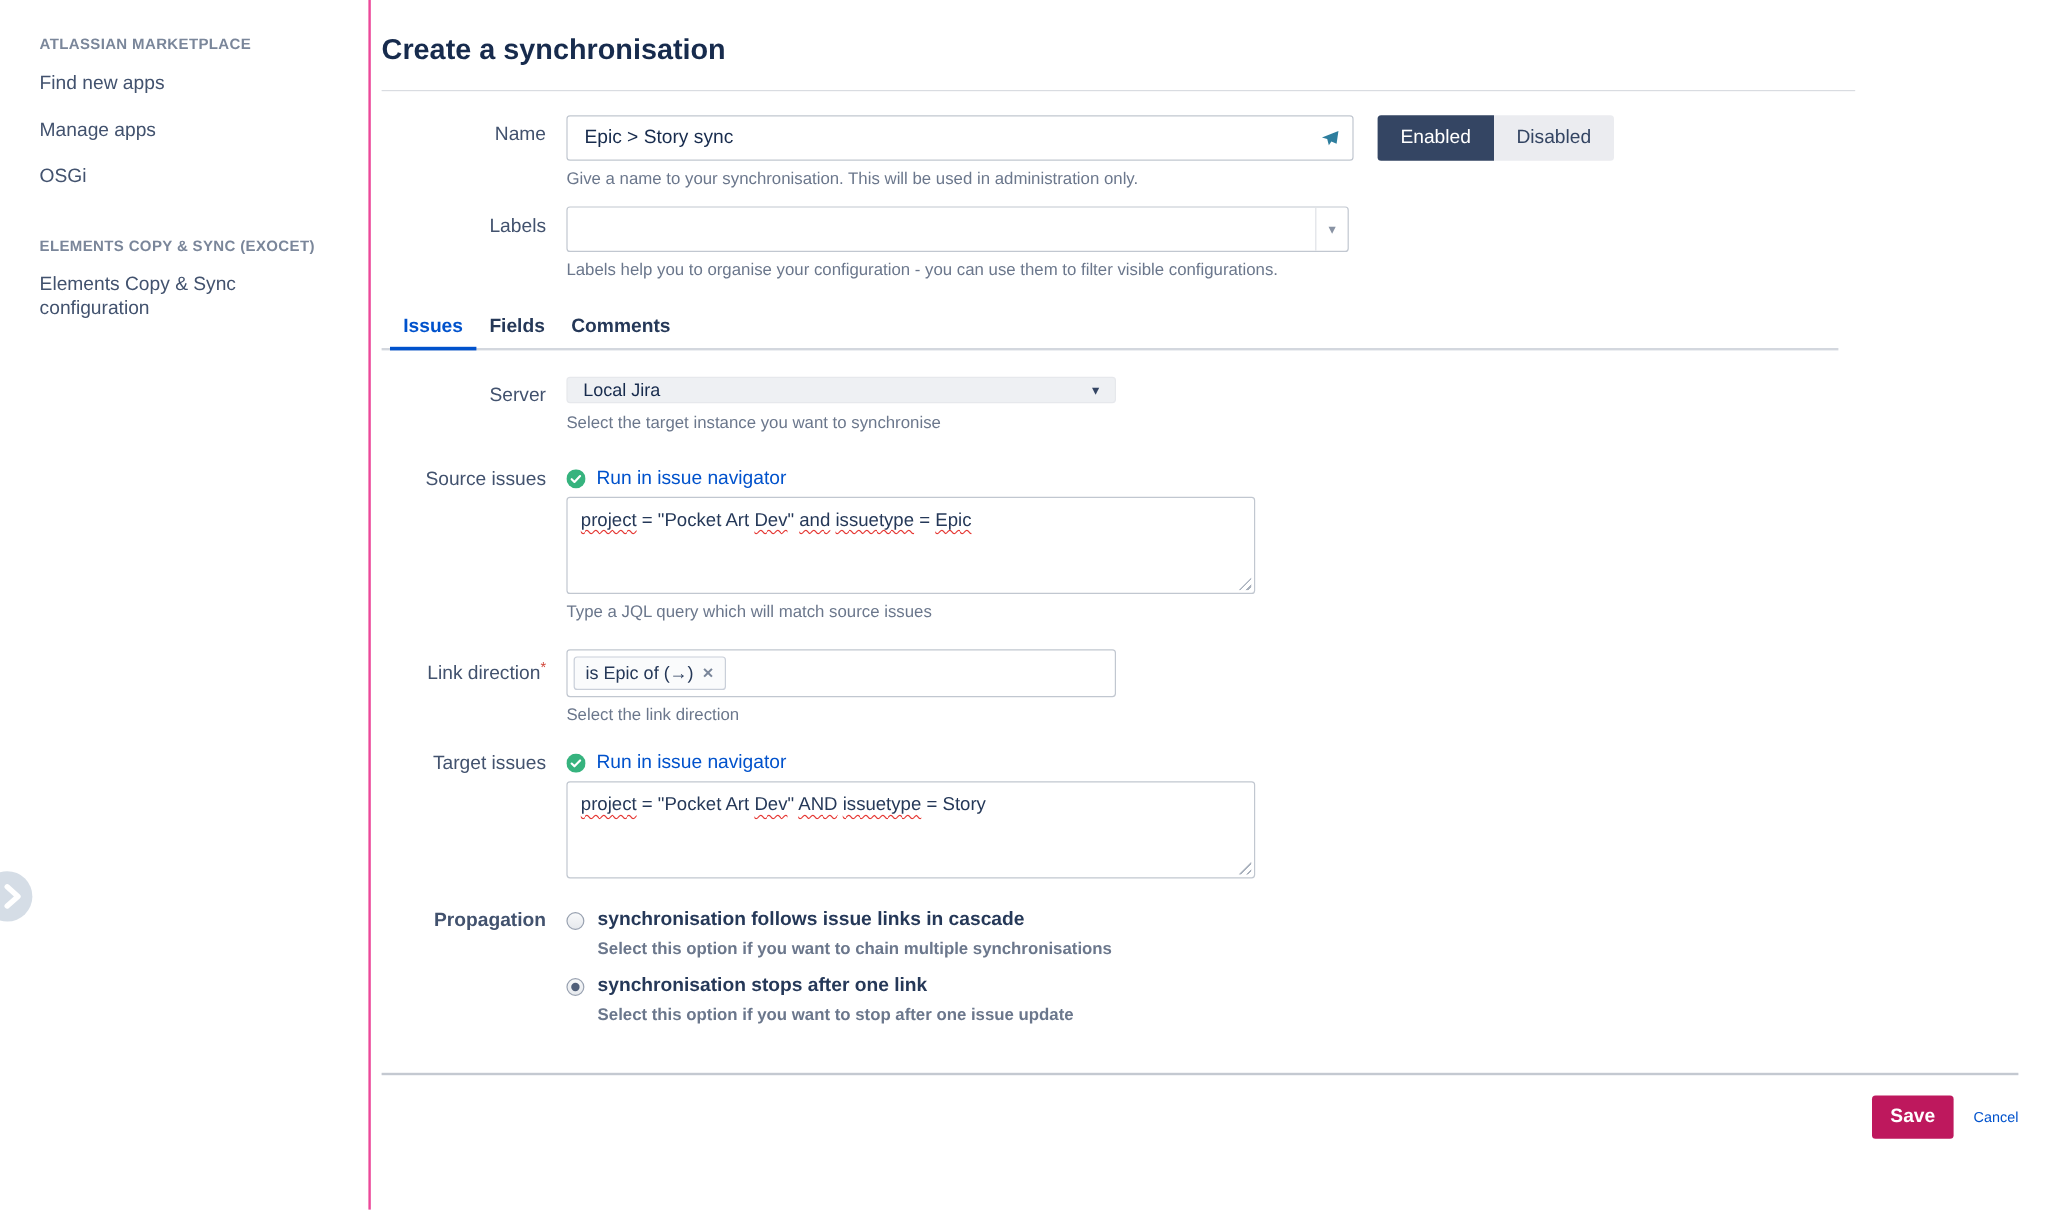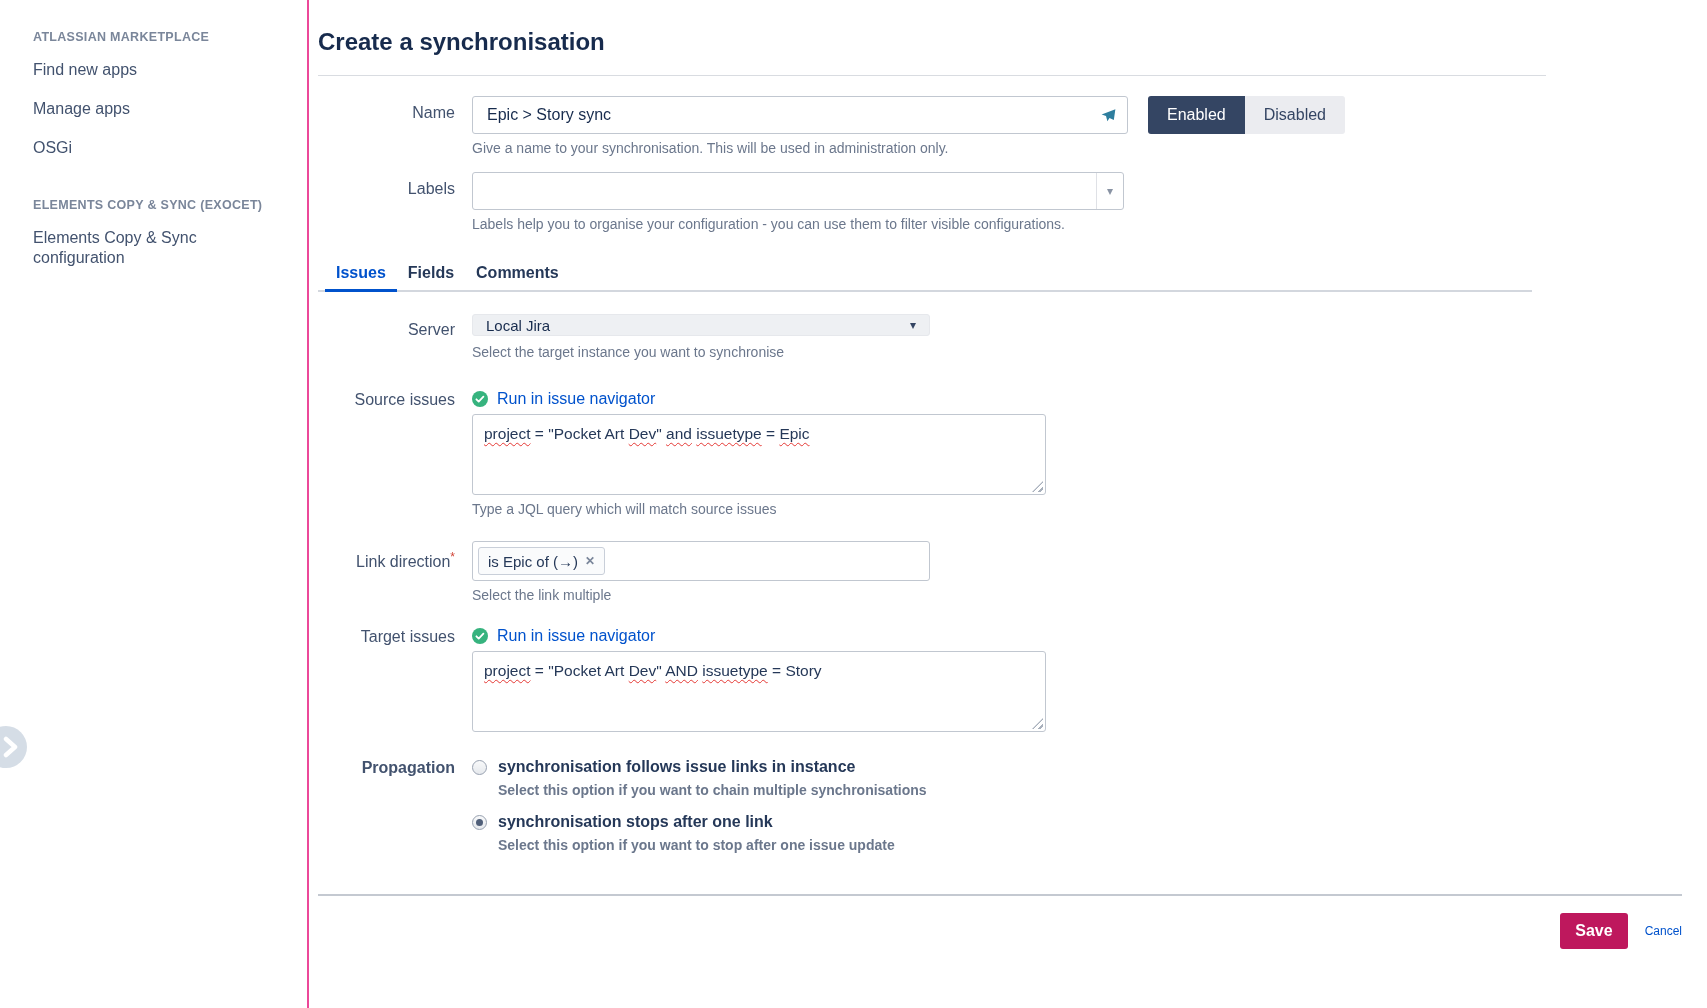--- a/index.html
+++ b/index.html
@@ -275,21 +275,21 @@
       <div class="row-label pt12">
         <span>Link direction</span><span class="req">*</span>
       </div>
       <div>
         <div class="chip-field">
           <span class="chip">
             <span>is Epic of (→)</span>
             <span class="chip-x">✕</span>
           </span>
         </div>
-        <p class="help">Select the link multiple</p>
+        <p class="help">Select the link direction</p>
       </div>
     </div>
 
     <div class="form-row mt24">
       <div class="row-label pt2">Target issues</div>
       <div>
         <div class="runline">
           <svg width="16" height="16" viewBox="0 0 16 16">
             <circle cx="8" cy="8" r="8" fill="#36B37E"></circle>
             <path d="M4.4 8.3l2.3 2.3 4.7-4.9" stroke="#fff" stroke-width="1.8" fill="none" stroke-linecap="round" stroke-linejoin="round"></path>
@@ -299,21 +299,21 @@
         <div class="jql-box"><span class="sq">project</span><span> = "Pocket Art </span><span class="sq">Dev</span><span>" </span><span class="sq">AND</span><span> </span><span class="sq">issuetype</span><span> = Story</span></div>
       </div>
     </div>
 
     <div class="form-row mt26">
       <div class="row-label pt0">Propagation</div>
       <div>
         <div class="radio-option">
           <div class="radio-line">
             <span class="radio"></span>
-            <span class="radio-text">synchronisation follows issue links in instance</span>
+            <span class="radio-text">synchronisation follows issue links in cascade</span>
           </div>
           <p class="radio-help">Select this option if you want to chain multiple synchronisations</p>
         </div>
         <div class="radio-option">
           <div class="radio-line">
             <span class="radio selected"></span>
             <span class="radio-text">synchronisation stops after one link</span>
           </div>
           <p class="radio-help">Select this option if you want to stop after one issue update</p>
         </div>

